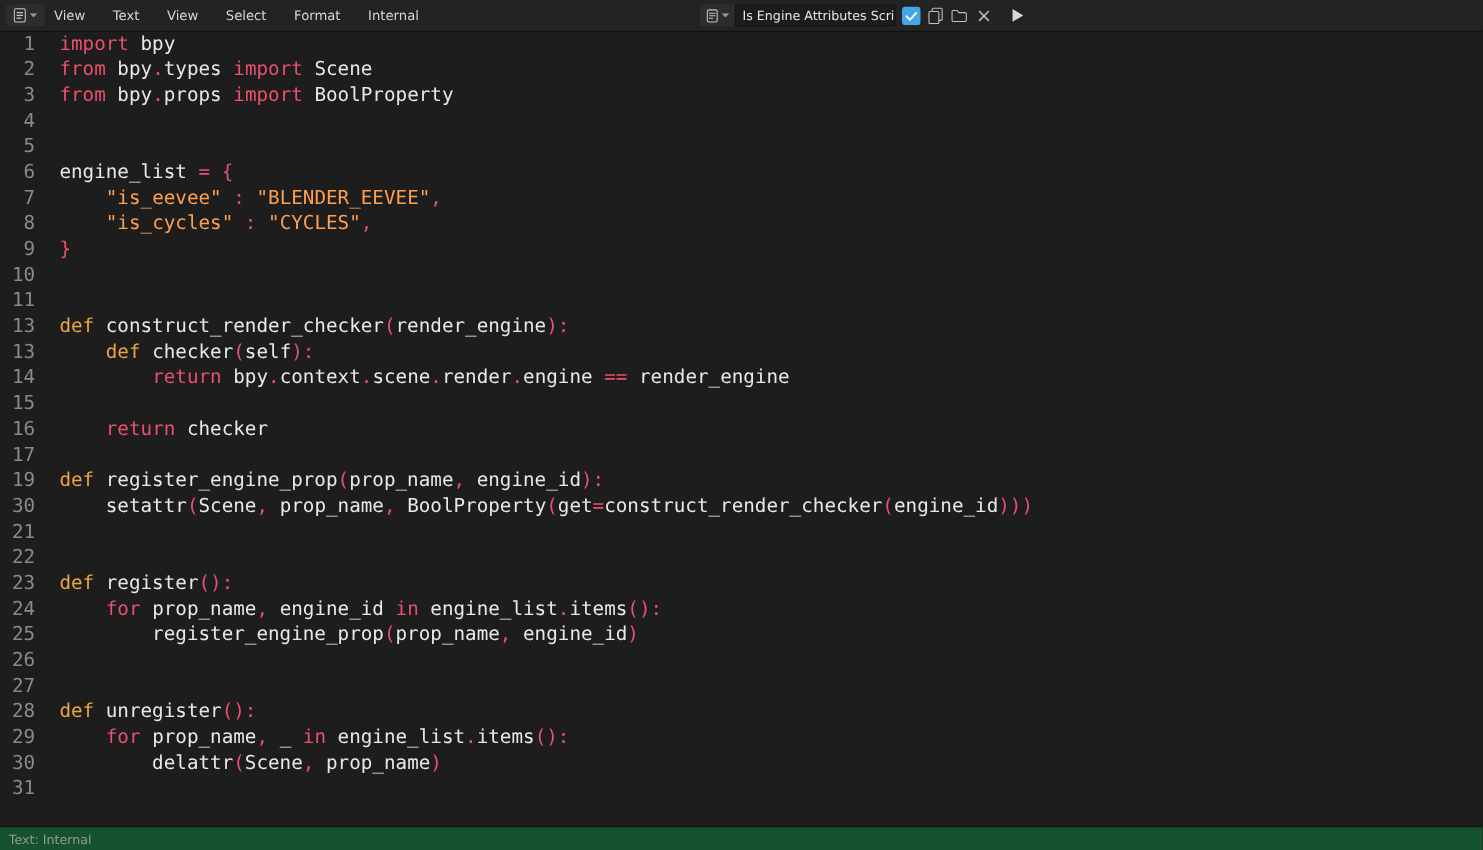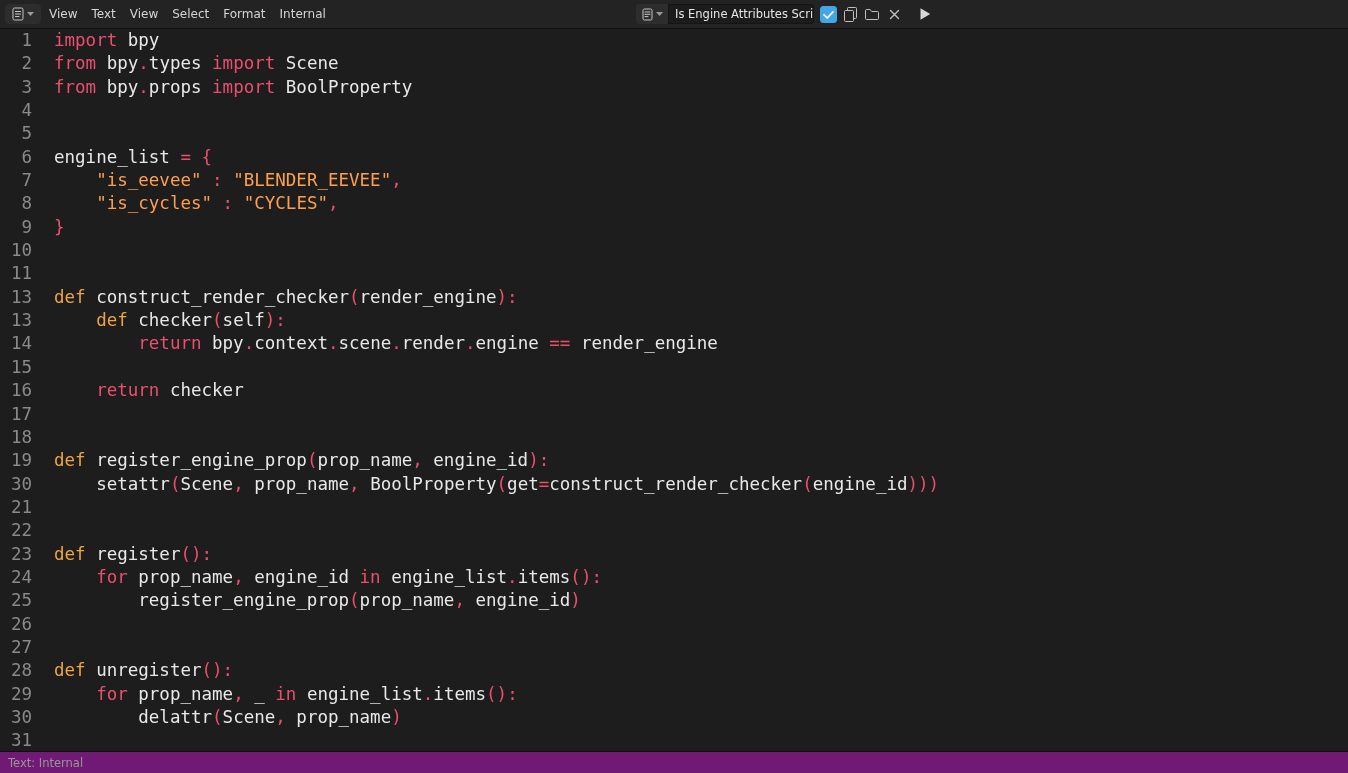--- a/index.html
+++ b/index.html
@@ -4,21 +4,21 @@
 <title>Blender Text Editor</title>
 <style>
   html,body{margin:0;padding:0;}
   body{width:1348px;height:773px;overflow:hidden;background:var(--background,#1d1d1d);font-family:"DejaVu Sans",sans-serif;position:relative;}
   .app{position:absolute;inset:0;display:flex;flex-direction:column;}
 
   
   .header{height:28px;flex:none;background:var(--header-background,#232323);border-bottom:1px solid #0f0f0f;position:relative;}
   .iconbtn{display:flex;align-items:center;justify-content:center;gap:3px;cursor:default;}
   .editor-type-btn{position:absolute;left:5px;top:4px;width:36px;height:20px;background:#2d2d2d;border-radius:4px;}
-  .menu-bar{position:absolute;left:42px;top:0;height:28px;display:flex;align-items:flex-end;}
+  .menu-bar{position:absolute;left:42px;top:0;height:28px;display:flex;align-items:flex-end;gap:11px;}
   .menu-item{padding:0 7px;font-size:12px;color:var(--menu-text,#d5d5d5);line-height:28px;cursor:default;border-radius:3px;}
   .datablock{position:absolute;left:636px;top:4px;height:20px;display:flex;align-items:center;}
   .browse-btn{width:32px;height:20px;background:#2d2d2d;border-radius:4px 0 0 4px;flex:none;}
   .name-field{width:146px;height:20px;background:#1c1c1c;border:1px solid #151515;border-radius:0 3px 3px 0;color:#e6e6e6;font-size:11.5px;line-height:18px;padding:0 6px;white-space:nowrap;overflow:hidden;flex:none;box-sizing:border-box;}
   .hbtn{width:22px;height:20px;flex:none;}
   .shield-btn{margin-left:3px;}
   .run-btn{margin-left:10px;width:20px;height:20px;flex:none;}
   .accent-fill{fill:var(--accent-blue,#45a6e5);}
   svg{display:block;}
 
@@ -26,21 +26,21 @@
   .editor{flex:1;overflow:hidden;font-family:"DejaVu Sans Mono",monospace;font-size:17.5px;background:var(--background,#1d1d1d);}
   .code-line{display:flex;height:23.35px;line-height:23.35px;white-space:pre;}
   .ln{flex:none;width:32px;text-align:right;color:var(--line-number,#8a8a8a);user-select:none;}
   .code{padding-left:22px;color:var(--text,#e8e8e8);}
   .kw{color:var(--keyword,#ec4f6e);text-align:center;}
   .special{color:var(--special,#eea43f);}
   .str{color:var(--string,#ff9f4f);}
   .sym{color:var(--symbol,#ec4f6e);}
 
   
-  .footer{height:21px;flex:none;background:#701a75;border-top:1px solid #0f0f0f;display:flex;align-items:center;padding-left:8px;font-size:11.5px;color:var(--status-text,#979797);}
+  .footer{height:21px;flex:none;background:#14532d;border-top:1px solid #0f0f0f;display:flex;align-items:center;padding-left:8px;font-size:11.5px;color:var(--status-text,#979797);}
 </style>
 </head>
 <body>
 
 <div class="app">
 
   <div class="header">
 
     <div class="editor-type-btn iconbtn">
       <svg width="12" height="14" viewBox="0 0 12 14">
@@ -119,21 +119,20 @@
       <div class="code-line"><span class="ln">8</span><span class="code">    <span class="str">"is_cycles"</span> <span class="sym">:</span> <span class="str">"CYCLES"</span><span class="sym">,</span></span></div>
       <div class="code-line"><span class="ln">9</span><span class="code"><span class="sym">}</span></span></div>
       <div class="code-line"><span class="ln">10</span><span class="code"></span></div>
       <div class="code-line"><span class="ln">11</span><span class="code"></span></div>
       <div class="code-line"><span class="ln">13</span><span class="code"><span class="special">def</span> construct_render_checker<span class="sym">(</span>render_engine<span class="sym">)</span><span class="sym">:</span></span></div>
       <div class="code-line"><span class="ln">13</span><span class="code">    <span class="special">def</span> checker<span class="sym">(</span>self<span class="sym">)</span><span class="sym">:</span></span></div>
       <div class="code-line"><span class="ln">14</span><span class="code">        <span class="kw">return</span> bpy<span class="sym">.</span>context<span class="sym">.</span>scene<span class="sym">.</span>render<span class="sym">.</span>engine <span class="sym">=</span><span class="sym">=</span> render_engine</span></div>
       <div class="code-line"><span class="ln">15</span><span class="code"></span></div>
       <div class="code-line"><span class="ln">16</span><span class="code">    <span class="kw">return</span> checker</span></div>
       <div class="code-line"><span class="ln">17</span><span class="code"></span></div>
-      <div class="code-line"><span class="ln">18</span><span class="code"></span></div>
       <div class="code-line"><span class="ln">19</span><span class="code"><span class="special">def</span> register_engine_prop<span class="sym">(</span>prop_name<span class="sym">,</span> engine_id<span class="sym">)</span><span class="sym">:</span></span></div>
       <div class="code-line"><span class="ln">30</span><span class="code">    setattr<span class="sym">(</span>Scene<span class="sym">,</span> prop_name<span class="sym">,</span> BoolProperty<span class="sym">(</span>get<span class="sym">=</span>construct_render_checker<span class="sym">(</span>engine_id<span class="sym">)</span><span class="sym">)</span><span class="sym">)</span></span></div>
       <div class="code-line"><span class="ln">21</span><span class="code"></span></div>
       <div class="code-line"><span class="ln">22</span><span class="code"></span></div>
       <div class="code-line"><span class="ln">23</span><span class="code"><span class="special">def</span> register<span class="sym">(</span><span class="sym">)</span><span class="sym">:</span></span></div>
       <div class="code-line"><span class="ln">24</span><span class="code">    <span class="kw">for</span> prop_name<span class="sym">,</span> engine_id <span class="kw">in</span> engine_list<span class="sym">.</span>items<span class="sym">(</span><span class="sym">)</span><span class="sym">:</span></span></div>
       <div class="code-line"><span class="ln">25</span><span class="code">        register_engine_prop<span class="sym">(</span>prop_name<span class="sym">,</span> engine_id<span class="sym">)</span></span></div>
       <div class="code-line"><span class="ln">26</span><span class="code"></span></div>
       <div class="code-line"><span class="ln">27</span><span class="code"></span></div>
       <div class="code-line"><span class="ln">28</span><span class="code"><span class="special">def</span> unregister<span class="sym">(</span><span class="sym">)</span><span class="sym">:</span></span></div>

